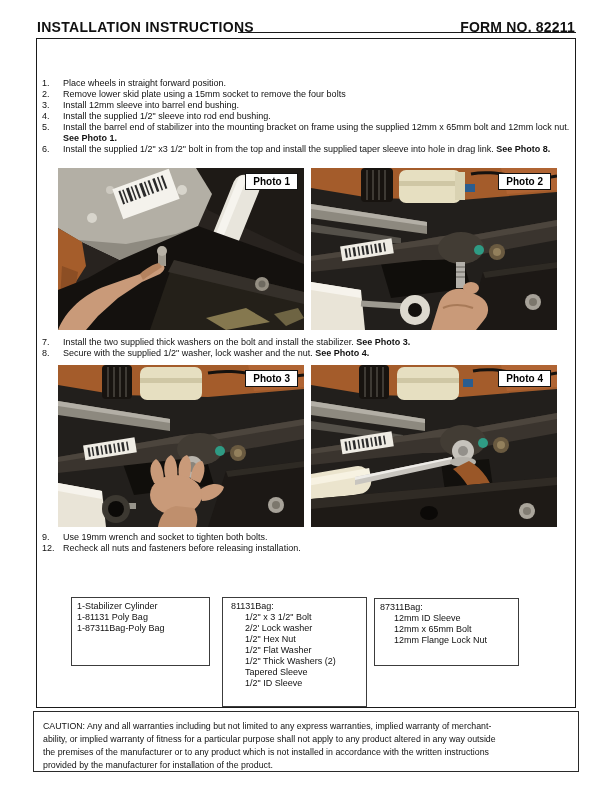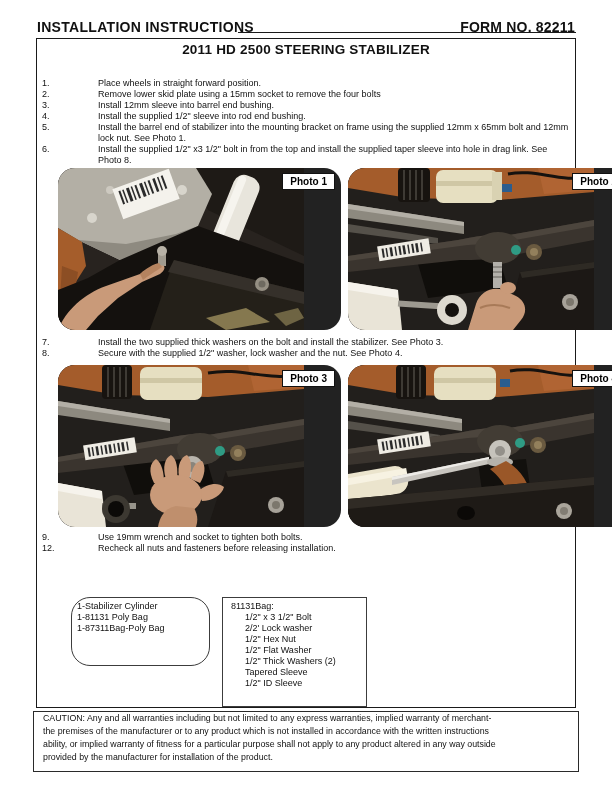--- a/index.html
+++ b/index.html
@@ -7,50 +7,49 @@
         font-family:"Liberation Sans","DejaVu Sans",sans-serif;color:#111;}
   .hdr-left{position:absolute;left:37px;top:19px;font-size:14px;font-weight:bold;letter-spacing:.3px;}
   .hdr-right{position:absolute;right:37px;top:19px;font-size:14px;font-weight:bold;letter-spacing:.2px;}
   .hdr-line{position:absolute;left:238px;top:32px;width:338px;border-top:1.6px solid #1a1a1a;}
   .main-box{position:absolute;left:36px;top:38px;width:540px;height:670px;border:1.6px solid #1a1a1a;box-sizing:border-box;}
   .title{position:absolute;top:3px;left:0;right:0;text-align:center;font-size:13.5px;font-weight:bold;letter-spacing:.2px;}
   .steps{position:absolute;left:5px;width:528px;font-size:9px;line-height:11px;}
   .s1{top:39px}.s2{top:298px}.s3{top:493px}
   .step{display:flex;}
   .step .num{width:21px;flex:none;}
-  .step .txt{flex:1;margin-left:35px;}
-  .see{font-weight:normal;}
+  .step .txt{flex:1;}
+  .see{font-weight:bold;}
   .prow{position:absolute;left:21px;display:flex;gap:7px;}
   .prow1{top:129px}.prow2{top:326px}
-  .photo{position:relative;width:283px;height:162px;overflow:hidden;background:#222;border-radius:17px;}
+  .photo{position:relative;width:246px;height:162px;overflow:hidden;background:#222;}
   .photo svg{display:block;width:246px;height:162px;}
   .plabel{position:absolute;top:5px;right:6px;background:#fff;border:1.3px solid #111;
           padding:0 7px;font-size:10px;font-weight:bold;line-height:15px;color:#000;}
   .kith{position:absolute;top:545px;left:141px;width:200px;text-align:center;font-size:9.5px;font-weight:normal;margin-top:17px;}
   .kb{position:absolute;border:1.2px solid #3c3c3c;box-sizing:border-box;font-size:9px;line-height:11px;padding:3px 5px;background:#fff;}
-  .kb1{left:34px;top:558px;width:139px;height:69px;border-radius:19px;}
+  .kb1{left:34px;top:558px;width:139px;height:69px;}
   .kb2{left:185px;top:558px;width:145px;height:110px;padding-left:8px;}
   .kb3{left:337px;top:559px;width:145px;height:68px;}
   .kb .ind{padding-left:14px;}
   .caution{position:absolute;left:33px;top:711px;width:546px;height:61px;border:1.8px solid #2a2a2a;
-           box-sizing:border-box;padding:0 9px;font-size:8.8px;line-height:13px;}
+           box-sizing:border-box;padding:8px 9px;font-size:8.8px;line-height:13px;}
   .caution div{white-space:nowrap;}
 </style>
 </head>
 <body>
 
 <div class="page">
 
   <div class="hdr-left">INSTALLATION INSTRUCTIONS</div>
   <div class="hdr-right">FORM NO. 82211</div>
   <div class="hdr-line"></div>
 
   <div class="main-box">
 
-    <div class="title">2011 HD 2500 STEERING STABILIZER</div>
 
     <div class="steps s1">
       <div class="step">
           <span class="num">1.</span>
           <span class="txt"><span>Place wheels in straight forward position.</span><b class="see"></b></span>
         </div>
       <div class="step">
           <span class="num">2.</span>
           <span class="txt"><span>Remove lower skid plate using a 15mm socket to remove the four bolts</span><b class="see"></b></span>
         </div>
@@ -339,23 +338,29 @@
       <div>81131Bag:</div>
       <div class="ind">1/2" x 3 1/2" Bolt</div>
       <div class="ind">2/2' Lock washer</div>
       <div class="ind">1/2" Hex Nut</div>
       <div class="ind">1/2" Flat Washer</div>
       <div class="ind">1/2" Thick Washers (2)</div>
       <div class="ind">Tapered Sleeve</div>
       <div class="ind">1/2" ID Sleeve</div>
     </div>
 
+    <div class="kb kb3">
+      <div>87311Bag:</div>
+      <div class="ind">12mm ID Sleeve</div>
+      <div class="ind">12mm x 65mm Bolt</div>
+      <div class="ind">12mm Flange Lock Nut</div>
+    </div>
 
   </div>
 
   <div class="caution">
     <div>CAUTION: Any and all warranties including but not limited to any express warranties, implied warranty of merchant-</div>
+    <div>ability, or implied warranty of fitness for a particular purpose shall not apply to any product altered in any way outside</div>
     <div>the premises of the manufacturer or to any product which is not installed in accordance with the written instructions</div>
-    <div>ability, or implied warranty of fitness for a particular purpose shall not apply to any product altered in any way outside</div>
     <div>provided by the manufacturer for installation of the product.</div>
   </div>
 
 </div>
 
 </body></html>

